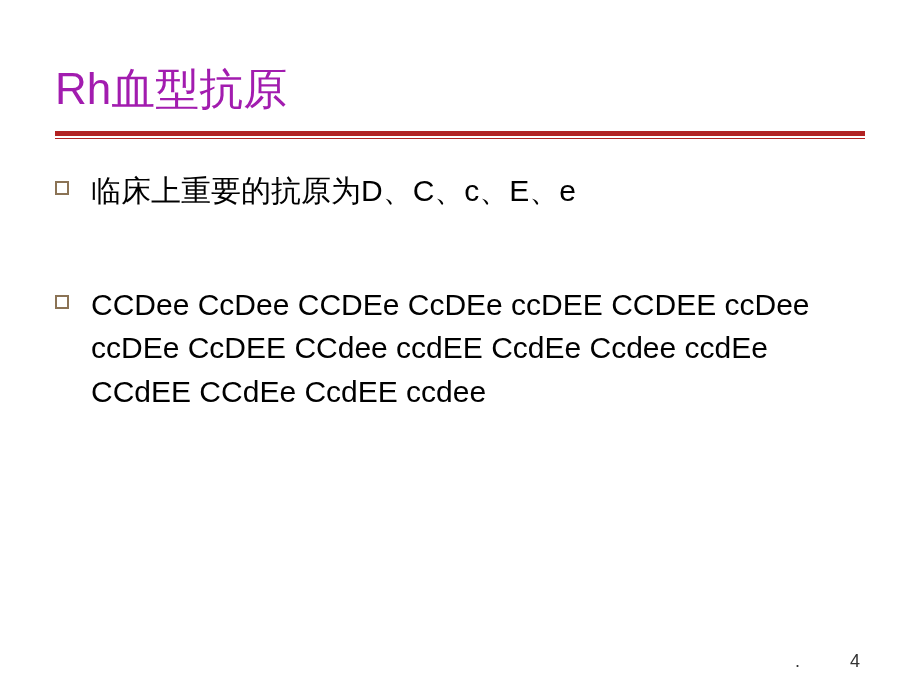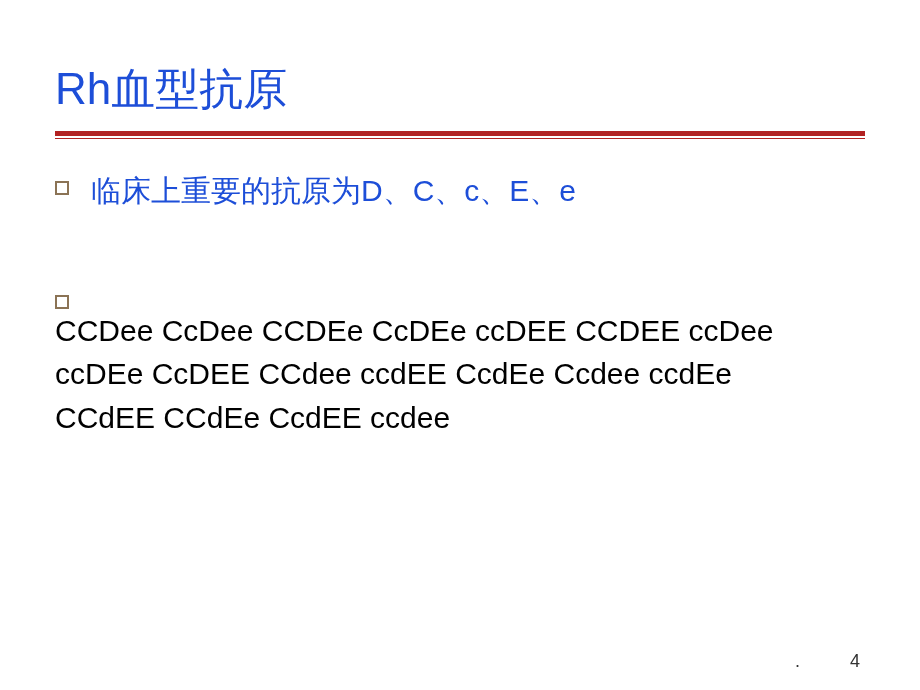--- a/index.html
+++ b/index.html
@@ -13,21 +13,21 @@
       background: #ffffff;
       font-family: "Microsoft YaHei", "SimHei", Arial, sans-serif;
       position: relative;
       overflow: hidden;
     }
     .slide {
       padding: 60px 55px 0 55px;
     }
     .title {
       font-size: 44px;
-      color: #1d4ed8;
+      color: #a21caf;
       font-weight: normal;
       margin-bottom: 12px;
     }
     .underline-container {
       width: 100%;
       height: 8px;
       position: relative;
       margin-bottom: 30px;
     }
     .underline-red {
@@ -44,33 +44,32 @@
     .bullet-list {
       list-style: none;
     }
     .bullet-item {
       display: flex;
       align-items: flex-start;
       margin-bottom: 14px;
     }
     .bullet-item.spaced {
       margin-top: 70px;
-      flex-direction: column;
     }
     .bullet-marker {
       width: 14px;
       height: 14px;
       border: 2px solid #8b7355;
       margin-right: 22px;
       margin-top: 12px;
       flex-shrink: 0;
     }
     .bullet-text {
       font-size: 30px;
-      color: #1d4ed8;
+      color: #000000;
       line-height: 1.45;
     }
     .phenotypes {
       font-size: 30px;
       color: #000000;
       line-height: 1.45;
       display: block;
       max-width: 720px;
     }
     .footer {

